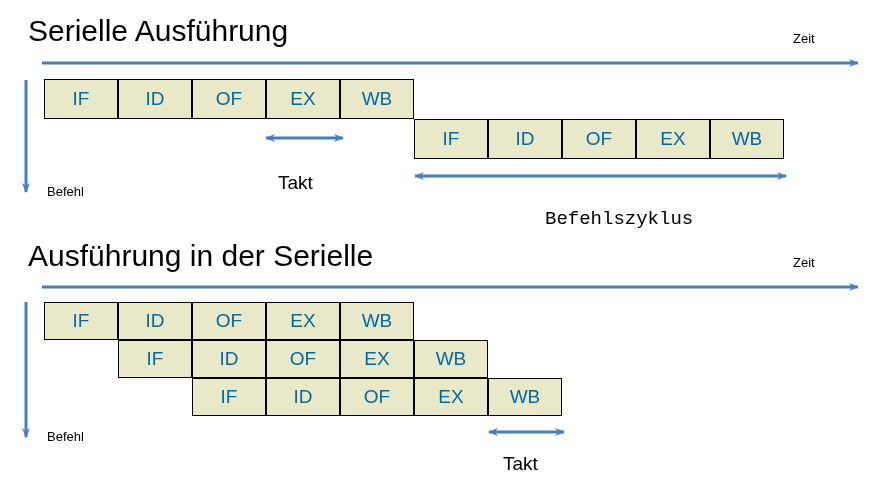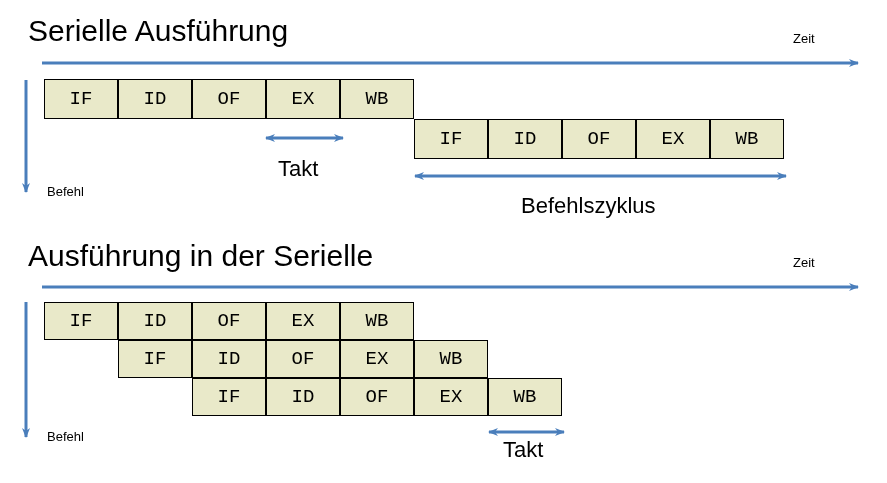--- a/index.html
+++ b/index.html
@@ -27,35 +27,35 @@
     font-weight: 400;
   }
   .axis-label {
     position: absolute;
     font-size: 13px;
     line-height: 19px;
     white-space: nowrap;
   }
   .caption {
     position: absolute;
-    font-size: 22px;
+    font-size: 19px;
     line-height: 19px;
     white-space: nowrap;
+    margin-top: 14px;
   }
   .stage-box {
     position: absolute;
     box-sizing: border-box;
     background: #e9e9c9;
     border: 1px solid #000000;
     font-size: 19px;
     display: flex;
     align-items: center;
     justify-content: center;
-    color: #000000;
-    font-family: Liberation Mono, monospace;
+    color: #0369a1;
   }
   .svg-layer {
     position: absolute;
     left: 0;
     top: 0;
     width: 887px;
     height: 483px;
     pointer-events: none;
   }
 </style>
@@ -104,21 +104,21 @@
   </svg>
 
   <div class="section-title" style="left:28px; top:16px;">Serielle Ausführung</div>
 
   <div class="axis-label" style="left:793px; top:29px;">Zeit</div>
 
   <div class="axis-label" style="left:47px; top:182px;">Befehl</div>
 
   <div class="caption" style="left:278px; top:159px;">Takt</div>
 
-  <div class="caption" style="left:521px; top:196px;">Befehlszyklus</div>
+  <div class="caption" style="left:545px; top:196px;font-family:Liberation Mono, monospace;">Befehlszyklus</div>
 
   <div id="serial-rows">
       <div class="stage-box" style="left: 44px; top: 79px; width: 74px; height: 40px;">IF</div>
       <div class="stage-box" style="left: 118px; top: 79px; width: 74px; height: 40px;">ID</div>
       <div class="stage-box" style="left: 192px; top: 79px; width: 74px; height: 40px;">OF</div>
       <div class="stage-box" style="left: 266px; top: 79px; width: 74px; height: 40px;">EX</div>
       <div class="stage-box" style="left: 340px; top: 79px; width: 74px; height: 40px;">WB</div>
       <div class="stage-box" style="left: 414px; top: 119px; width: 74px; height: 40px;">IF</div>
       <div class="stage-box" style="left: 488px; top: 119px; width: 74px; height: 40px;">ID</div>
       <div class="stage-box" style="left: 562px; top: 119px; width: 74px; height: 40px;">OF</div>

